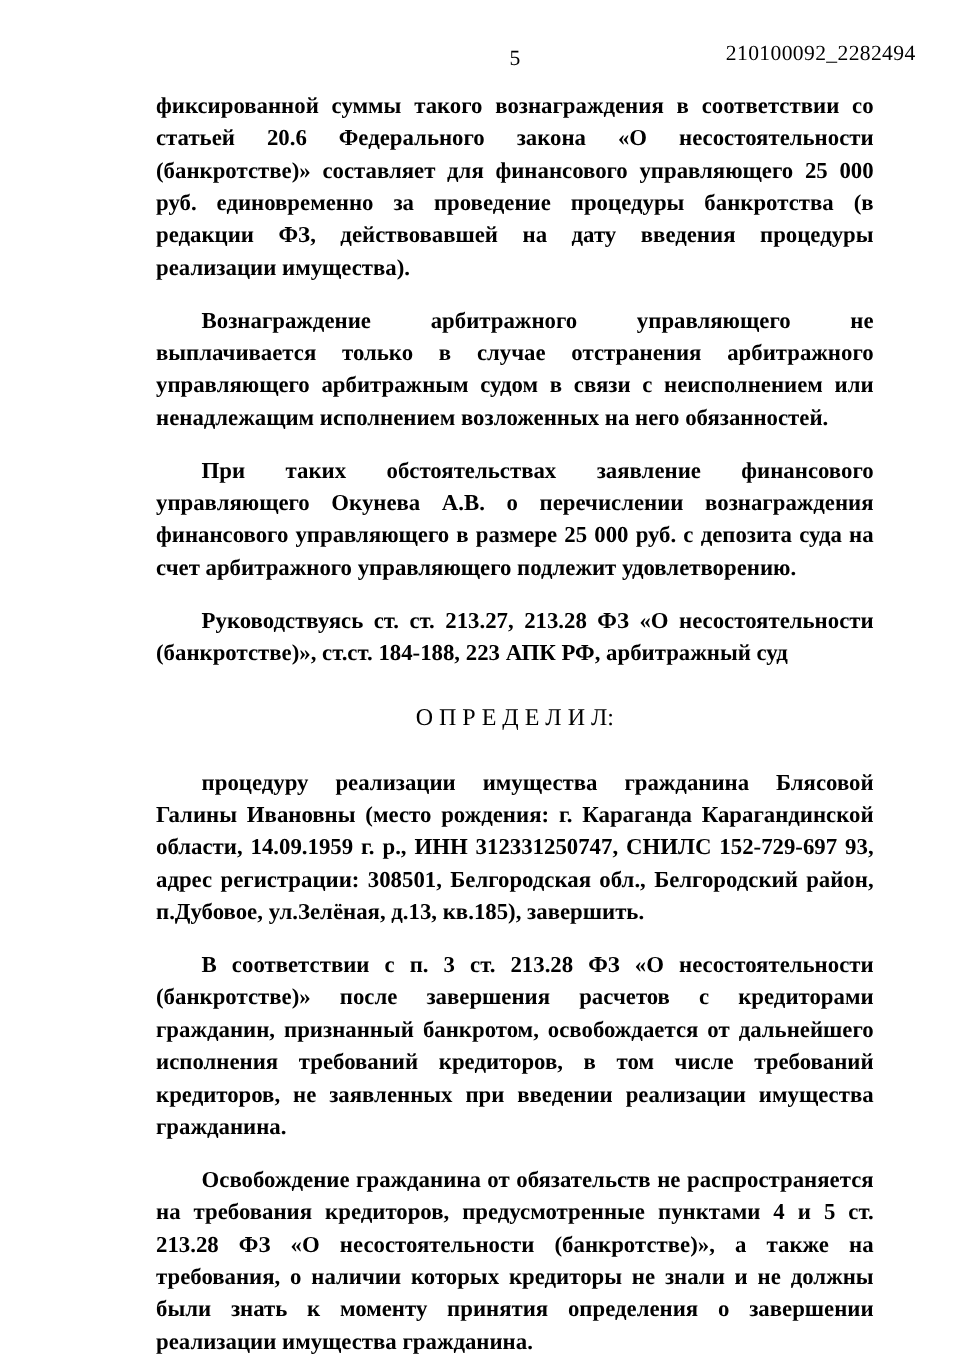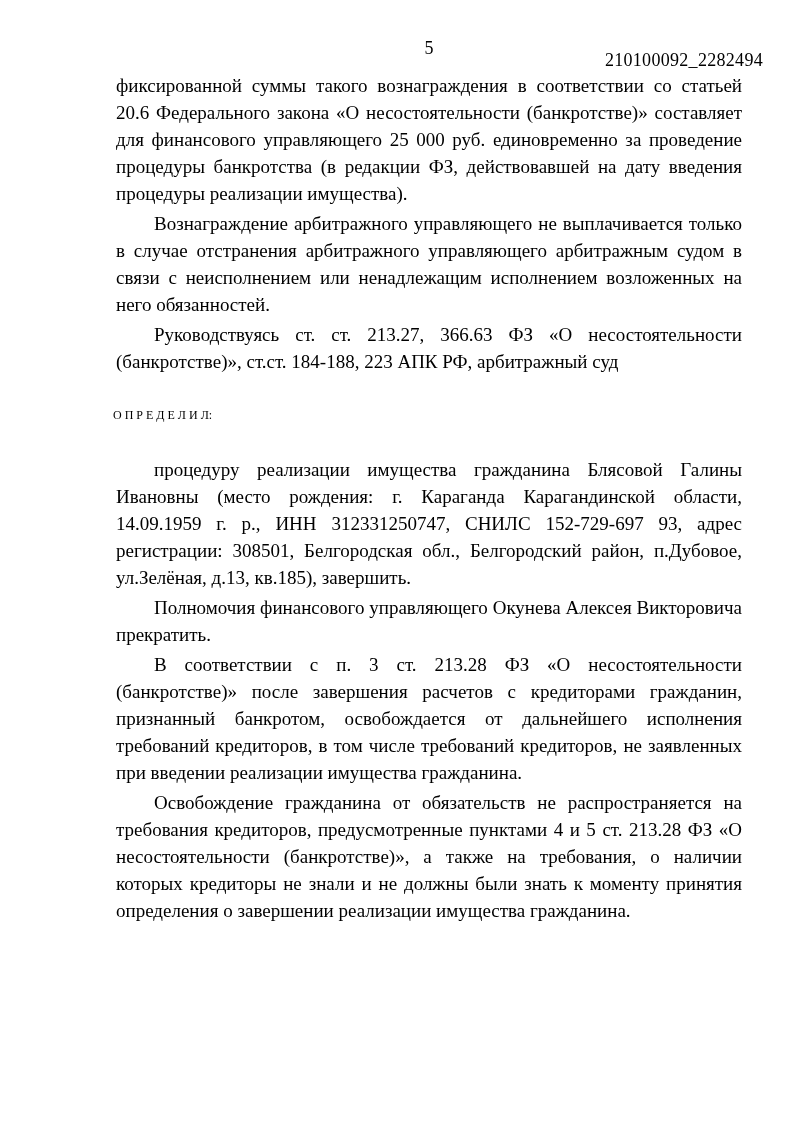--- a/index.html
+++ b/index.html
@@ -31,62 +31,63 @@
   .pagenum {
     position: absolute;
     left: 113px;
     width: 632px;
     text-align: center;
     top: 38px;
   }
   .docid {
     position: absolute;
     right: 37px;
-    top: 50px;
+    top: 34px;
     letter-spacing: 0.3px;
     font-family: Liberation Serif, serif;
   }
   .content {
     margin: 14px 55px 0 113px;
     width: 632px;
     font-size: 19px;
     line-height: 27px;
   }
   .para {
-    margin: 3px;
+    margin: 17px;
     text-align: justify;
+    font-weight: bold;
   }
   .indent {
     text-indent: 38px;
   }
   .ruling-heading {
     margin: 27px 0 27px 0;
-    text-align: left;
-    font-size: 12px;
+    text-align: center;
+    font-size: 20px;
     line-height: 27px;
     white-space: pre;
   }
 </style>
 </head>
 <body>
 
 <div class="page">
 
   <div class="header">
     <span class="pagenum">5</span>
     <span class="docid">210100092_2282494</span>
   </div>
 
   <div class="content">
     <p class="para">фиксированной суммы такого вознаграждения в соответствии со статьей 20.6 Федерального закона «О несостоятельности (банкротстве)» составляет для финансового управляющего 25&nbsp;000 руб. единовременно за проведение процедуры банкротства (в редакции ФЗ, действовавшей на дату введения процедуры реализации имущества).</p>
     <p class="para indent">Вознаграждение арбитражного управляющего не выплачивается только в случае отстранения арбитражного управляющего арбитражным судом в связи с неисполнением или ненадлежащим исполнением возложенных на него обязанностей.</p>
-    <p class="para indent">Руководствуясь ст. ст. 213.27, 366.63 ФЗ «О несостоятельности (банкротстве)», ст.ст. 184-188, 223 АПК РФ, арбитражный суд</p>
+    <p class="para indent">При таких обстоятельствах заявление финансового управляющего Окунева А.В. о перечислении вознаграждения финансового управляющего в размере 25&nbsp;000 руб. с депозита суда на счет арбитражного управляющего подлежит удовлетворению.</p>
+    <p class="para indent">Руководствуясь ст. ст. 213.27, 213.28 ФЗ «О несостоятельности (банкротстве)», ст.ст. 184-188, 223 АПК РФ, арбитражный суд</p>
 
     <p class="ruling-heading">О П Р Е Д Е Л И Л:</p>
 
     <p class="para indent">процедуру реализации имущества гражданина Блясовой Галины Ивановны (место рождения: г. Караганда Карагандинской области, 14.09.1959 г. р., ИНН 312331250747, СНИЛС 152-729-697 93, адрес регистрации: 308501, Белгородская обл., Белгородский район, п.Дубовое, ул.Зелёная, д.13, кв.185), завершить.</p>
-    <p class="para indent">Полномочия финансового управляющего Окунева Алексея Викторовича прекратить.</p>
     <p class="para indent">В соответствии с п. 3 ст. 213.28 ФЗ «О несостоятельности (банкротстве)» после завершения расчетов с кредиторами гражданин, признанный банкротом, освобождается от дальнейшего исполнения требований кредиторов, в том числе требований кредиторов, не заявленных при введении реализации имущества гражданина.</p>
     <p class="para indent">Освобождение гражданина от обязательств не распространяется на требования кредиторов, предусмотренные пунктами 4 и 5 ст. 213.28 ФЗ «О несостоятельности (банкротстве)», а также на требования, о наличии которых кредиторы не знали и не должны были знать к моменту принятия определения о завершении реализации имущества гражданина.</p>
 
   </div>
 
 </div>
 
 </body></html>

